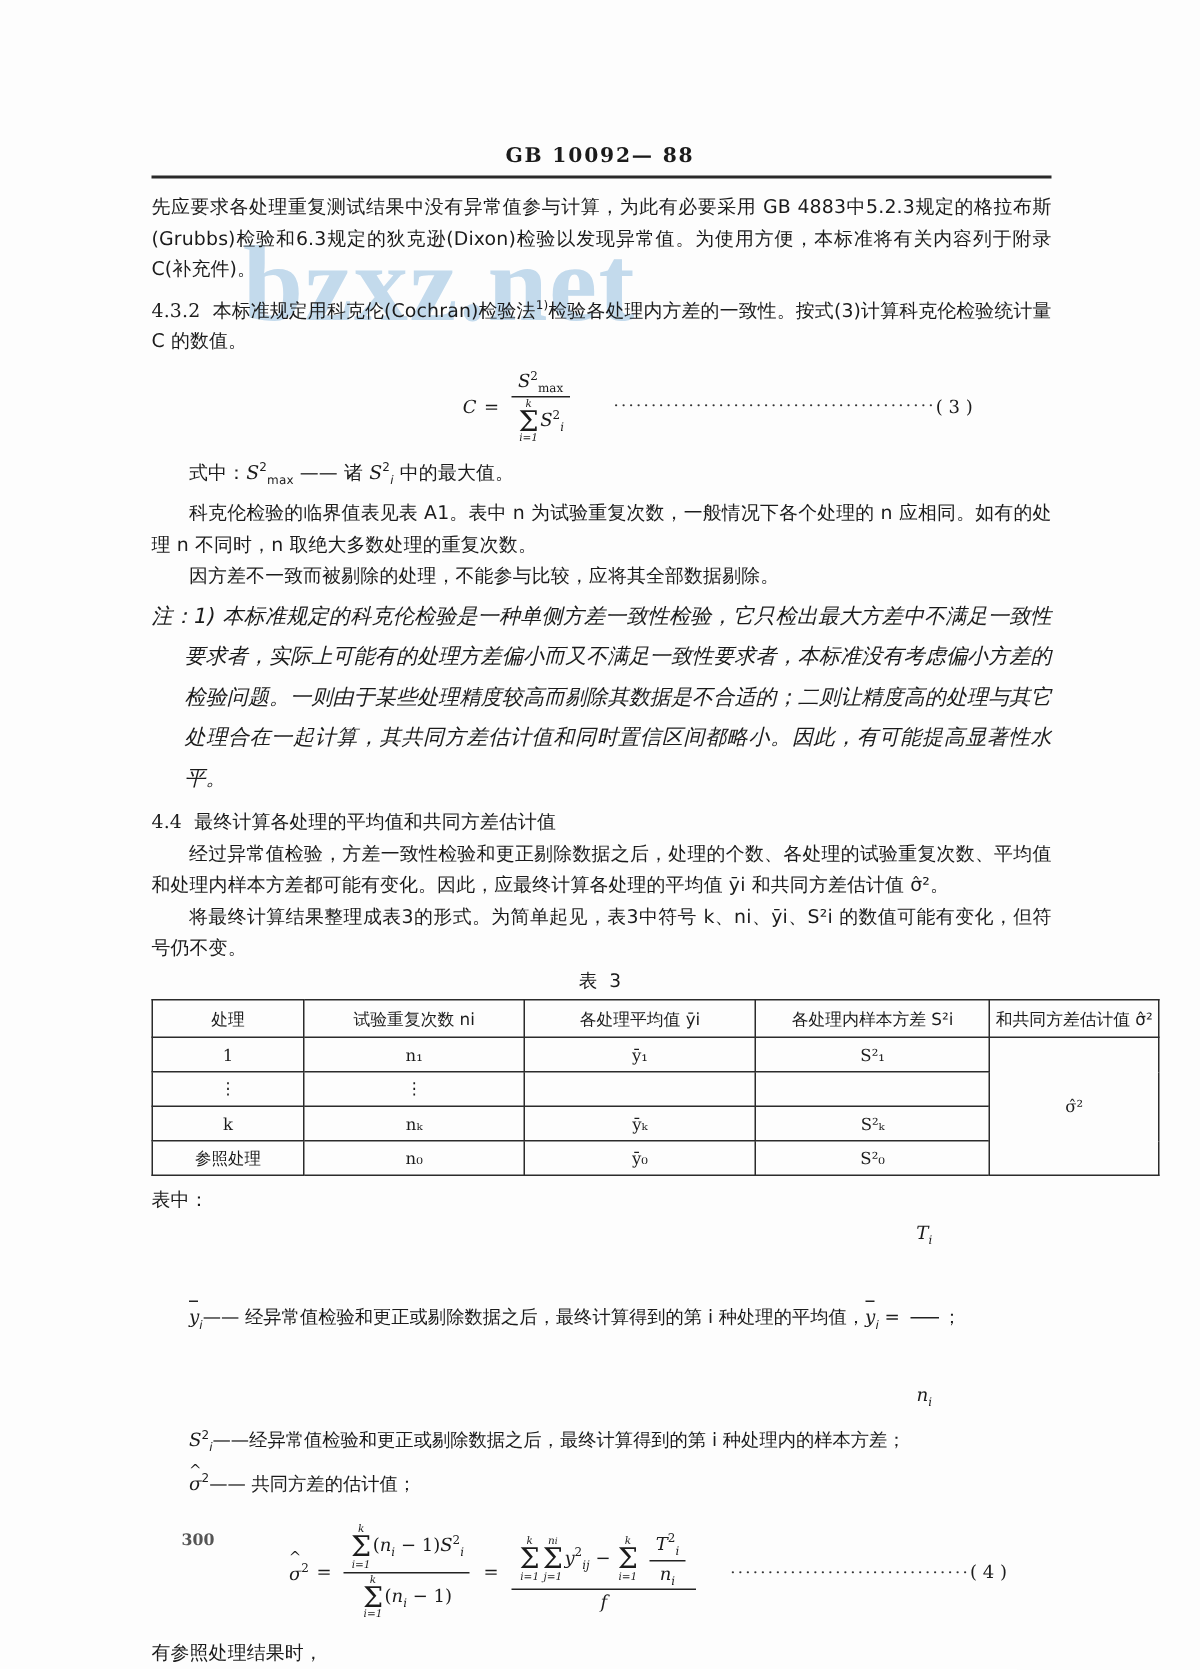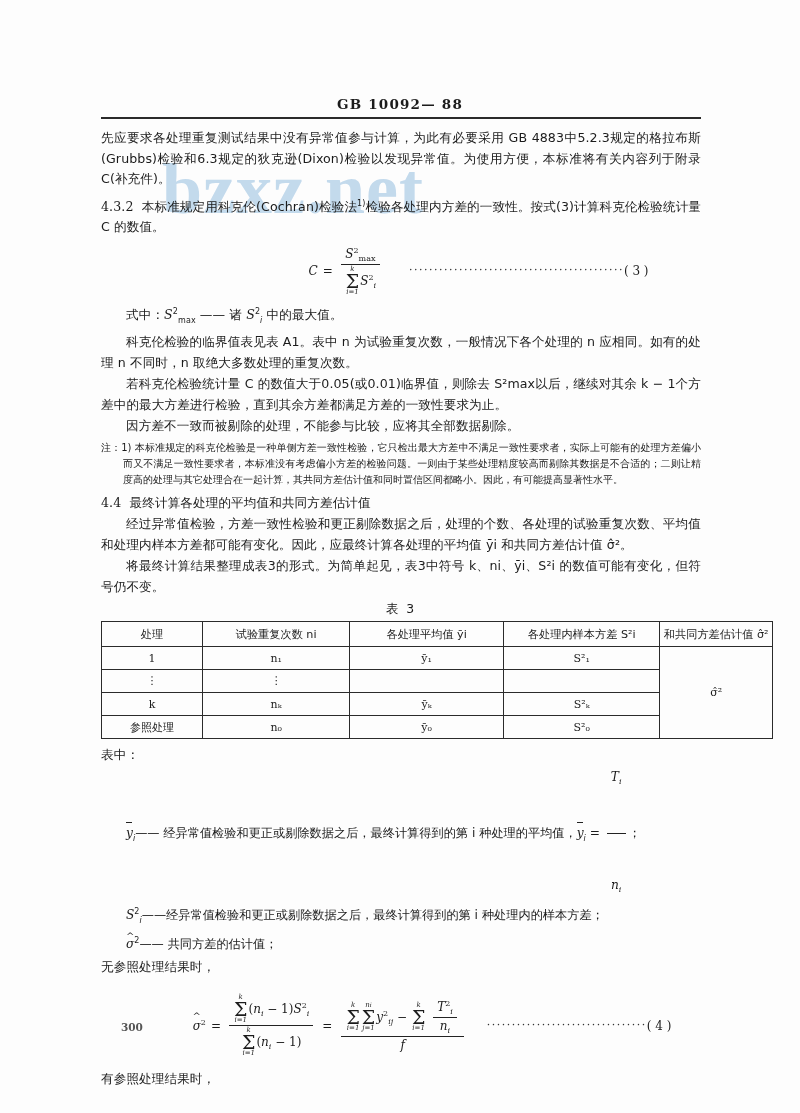--- a/index.html
+++ b/index.html
@@ -72,26 +72,27 @@
     text-justify: inter-character;
     letter-spacing: .1px;
   }
   p.indent { text-indent: 25px; }
   .num { font-family: "DejaVu Serif", "Liberation Serif", serif; }
   i.v { font-family: "DejaVu Serif", "Liberation Serif", serif; font-style: italic; }
   sup.ref { font-size: 8px; vertical-align: super; }
 
   
   .note {
-    font-size: 10px;
-    line-height: 16px;
+    font-size: 14px;
+    line-height: 27px;
     margin: 3px 0 0 0;
     padding-left: 22px;
     text-indent: -22px;
     text-align: justify;
+    font-style: italic;
   }
 
   
   .formula-row {
     display: flex;
     align-items: center;
     justify-content: center;
     font-family: "DejaVu Serif", "Liberation Serif", serif;
     font-size: 12px;
   }
@@ -229,21 +230,20 @@
         <span class="dots" style="margin-left:26px;">···········································</span>
         <span class="eqno">( 3 )</span>
       </div>
 
       <p class="para indent">
         <span>式中：</span><i class="v">S</i><span class="sup2">2</span><span class="sub" style="font-style:normal;">max</span> —— 诸 <i class="v">S</i><span class="sup2">2</span><span class="sub">i</span> 中的最大值。
       </p>
 
       <p class="para indent">科克伦检验的临界值表见表 A1。表中 n 为试验重复次数，一般情况下各个处理的 n 应相同。如有的处理 n 不同时，n 取绝大多数处理的重复次数。</p>
 
-      <p class="para indent">若科克伦检验统计量 C 的数值大于0.05(或0.01)临界值，则除去 S²max以后，继续对其余 k − 1个方差中的最大方差进行检验，直到其余方差都满足方差的一致性要求为止。</p>
 
       <p class="para indent">因方差不一致而被剔除的处理，不能参与比较，应将其全部数据剔除。</p>
 
       <p class="note">
         <span>注：</span><span>1)</span>&nbsp;<span>本标准规定的科克伦检验是一种单侧方差一致性检验，它只检出最大方差中不满足一致性要求者，实际上可能有的处理方差偏小而又不满足一致性要求者，本标准没有考虑偏小方差的检验问题。一则由于某些处理精度较高而剔除其数据是不合适的；二则让精度高的处理与其它处理合在一起计算，其共同方差估计值和同时置信区间都略小。因此，有可能提高显著性水平。</span>
       </p>
 
       <p class="para" style="margin-top:5px;">
         <span class="num">4.4</span>&nbsp;&nbsp;<span>最终计算各处理的平均值和共同方差估计值</span>
       </p>
@@ -312,21 +312,20 @@
           </span>；
         </p>
         <p class="def-line">
           <i class="v">S</i><span class="sup2">2</span><span class="sub">i</span><span>——经异常值检验和更正或剔除数据之后，最终计算得到的第 i 种处理内的样本方差；</span>
         </p>
         <p class="def-line">
           <i class="v"><span class="hat">σ</span></i><span class="sup2">2</span><span>—— 共同方差的估计值；</span>
         </p>
       </div>
 
-      <p class="para" style="margin-top:2px;">无参照处理结果时，</p>
 
       <div class="formula-row" style="margin:16px 0 10px 0;">
         <span style="width:62px;"></span>
         <span><i class="v"><span class="hat">σ</span></i><span class="sup2">2</span></span>
         <span style="margin:0 5px;">=</span>
         <span class="frac">
           <span class="top">
             <span class="sigma">
                 <span class="lim">k</span>
                 <span class="big">Σ</span>

